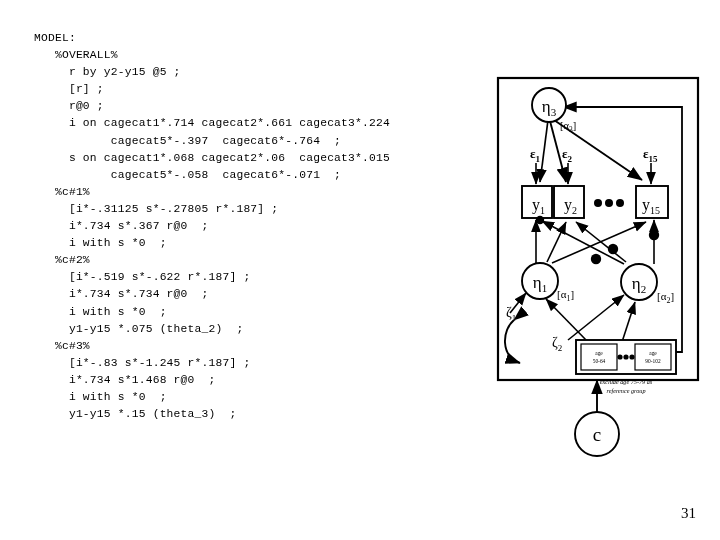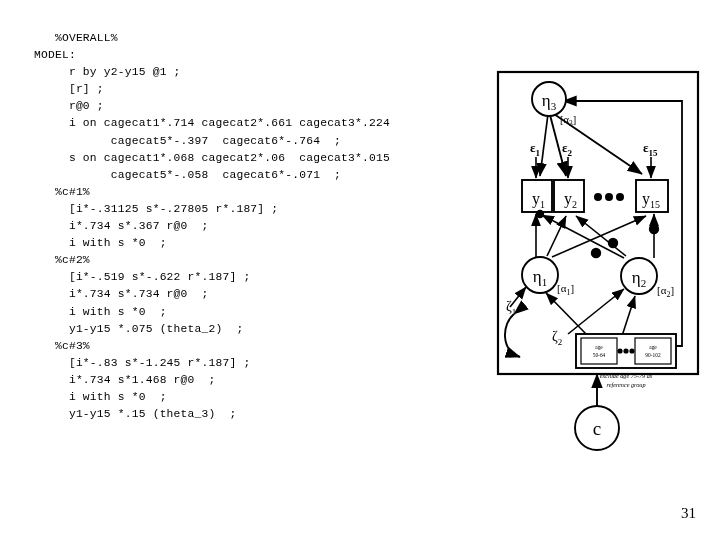--- a/index.html
+++ b/index.html
@@ -43,35 +43,35 @@
     bottom: 18px;
     font-family: "Liberation Serif", serif;
     font-size: 15px;
     color: #000000;
     text-align: center;
   }
   
   #diagram {
     position: absolute;
     left: 496px;
-    top: 68px;
+    top: 74px;
     width: 204px;
     height: 390px;
   }
   #diagram svg { display: block; }
 </style>
 </head>
 <body>
 
 <div id="slide">
 
   <div id="code-block">
+    <div class="code-line">MODEL:</div>
     <div class="code-line">   %OVERALL%</div>
-    <div class="code-line">MODEL:</div>
-    <div class="code-line">     r by y2-y15 @1 ;</div>
+    <div class="code-line">     r by y2-y15 @5 ;</div>
     <div class="code-line">     [r] ;</div>
     <div class="code-line">     r@0 ;</div>
     <div class="code-line">     i on cagecat1*.714 cagecat2*.661 cagecat3*.224</div>
     <div class="code-line">           cagecat5*-.397  cagecat6*-.764  ;</div>
     <div class="code-line">     s on cagecat1*.068 cagecat2*.06  cagecat3*.015</div>
     <div class="code-line">           cagecat5*-.058  cagecat6*-.071  ;</div>
     <div class="code-line">   %c#1%</div>
     <div class="code-line">     [i*-.31125 s*-.27805 r*.187] ;</div>
     <div class="code-line">     i*.734 s*.367 r@0  ;</div>
     <div class="code-line">     i with s *0  ;</div>

